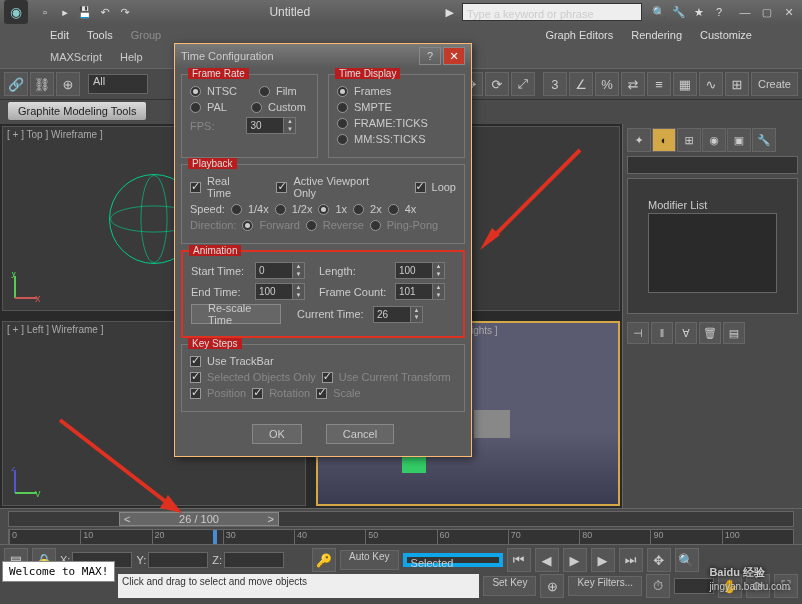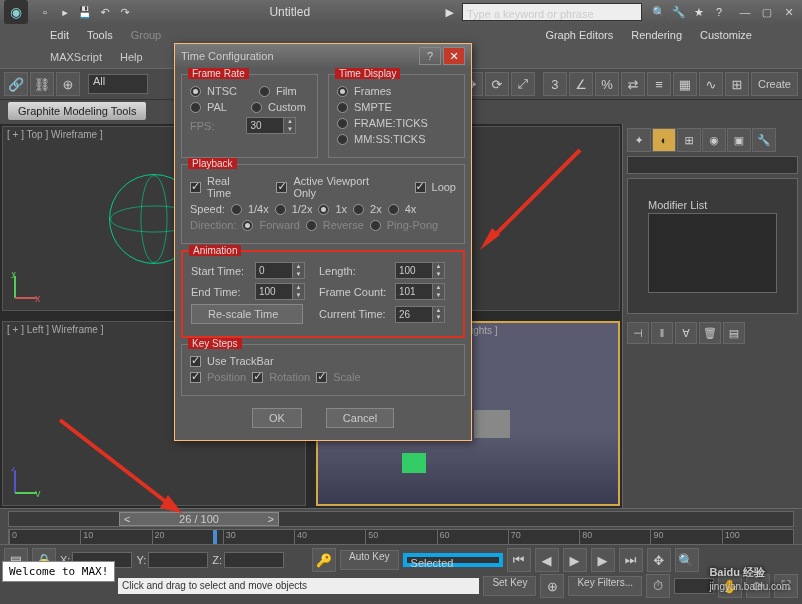--- a/index.html
+++ b/index.html
@@ -75,21 +75,21 @@
 .slider-thumb{position:absolute;top:0;height:14px;width:160px;background:#666;border:1px solid #888;display:flex;align-items:center;justify-content:space-between;padding:0 4px;color:#ddd;font-size:10px}
 .ruler{height:16px;background:#333;border:1px solid #666;margin:0 8px;position:relative;display:flex}
 .ruler span{flex:1;border-left:1px solid #666;font-size:9px;color:#999;padding-left:2px}
 .ruler .marker{position:absolute;top:0;bottom:0;width:4px;background:#4a8cd4;left:26%}
 .statusbar{position:absolute;bottom:0;left:0;right:0;height:60px;background:#4a4a4a;border-top:1px solid #666;padding:2px 4px}
 .status-row{display:flex;align-items:center;gap:4px;height:26px}
 .coord{display:flex;align-items:center;gap:2px}
 .coord-field{width:60px;height:16px;background:#333;border:1px solid #666;padding:0 2px;font-size:10px}
 .status-btn{height:20px;padding:0 8px;background:#555;border:1px solid #666;cursor:pointer;font-size:10px}
 .status-combo{height:14px;width:100px;background:#333;border:4px solid #0ea5e9;padding:0 4px;font-size:10px}
-.prompt{background:#eee;color:#333;padding:2px 4px;font-size:10px;height:16px}
+.prompt{background:#eee;color:#333;padding:2px 4px;font-size:10px;height:24px}
 .welcome{position:absolute;bottom:22px;left:2px;background:#fff;color:#000;border:1px solid #888;padding:3px 6px;font-family:monospace;font-size:11px}
 
 .arrow{position:absolute;pointer-events:none;z-index:200}
 .arrow-line{stroke:#e03020;stroke-width:4;fill:none}
 .arrow-head{fill:#e03020}
 
 .watermark{position:absolute;bottom:12px;right:12px;color:rgba(255,255,255,.7);font-size:18px;font-weight:bold;z-index:300;text-shadow:0 0 4px #000}
 .watermark small{display:block;font-size:10px;font-weight:normal}
 </style>
 </head>
@@ -348,40 +348,46 @@
         <span class="lbl" style="width:70px;margin-left:8px">Frame Count:</span>
         <div class="spinner">
             <input value="101" style="">
             <div class="arrows">
               <span>▲</span>
               <span>▼</span>
             </div>
           </div>
       </div>
       <div class="row">
-        <div class="dlg-btn" style="width:112px;">
+        <div class="dlg-btn" style="width:90px;">
             <span>Re-scale Time</span>
           </div>
         <span class="lbl" style="width:70px;margin-left:10px">Current Time:</span>
         <div class="spinner">
             <input value="26" style="">
             <div class="arrows">
               <span>▲</span>
               <span>▼</span>
             </div>
           </div>
       </div>
     </div>
 
     <div class="group">
       <div class="group-title">Key Steps</div>
       <div class="row">
           <span class="chk checked"></span>
           <span class="lbl">Use TrackBar</span>
         </div>
+      <div class="row">
+        <span class="chk checked"></span>
+          <span class="lbl dim">Selected Objects Only</span>
+        <span class="chk checked"></span>
+          <span class="lbl dim">Use Current Transform</span>
+      </div>
       <div class="row">
         <span class="chk checked"></span>
           <span class="lbl dim">Position</span>
         <span class="chk checked"></span>
           <span class="lbl dim">Rotation</span>
         <span class="chk checked"></span>
           <span class="lbl dim">Scale</span>
       </div>
     </div>
 

